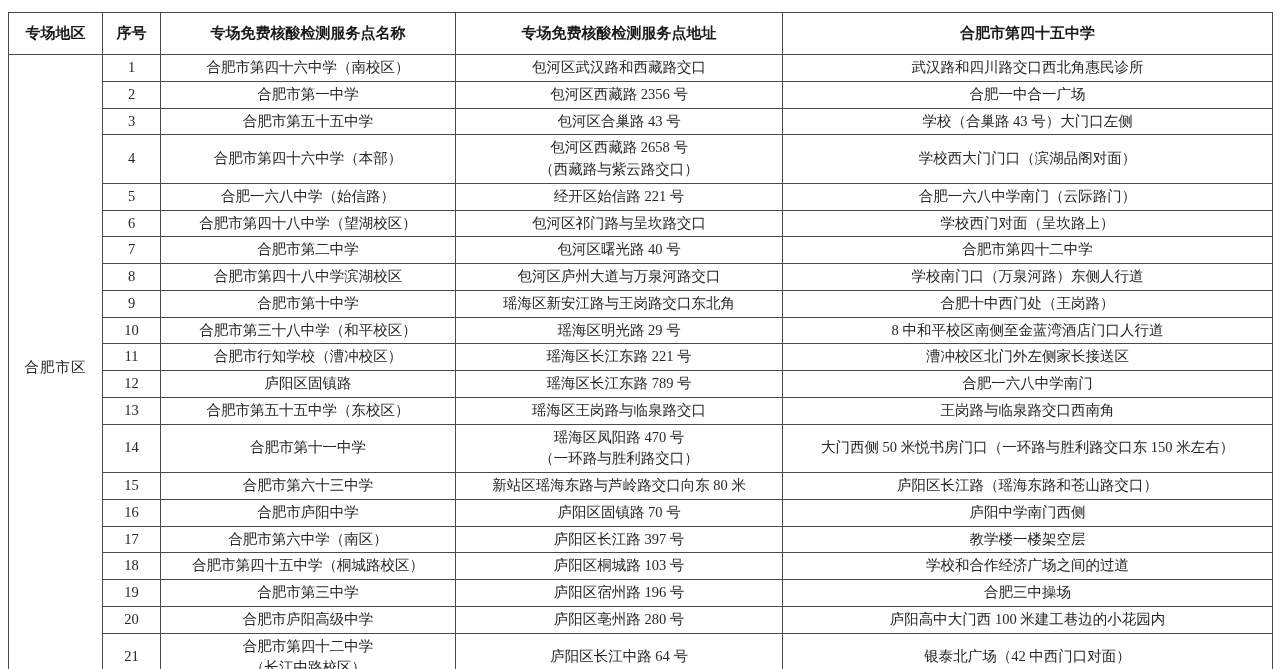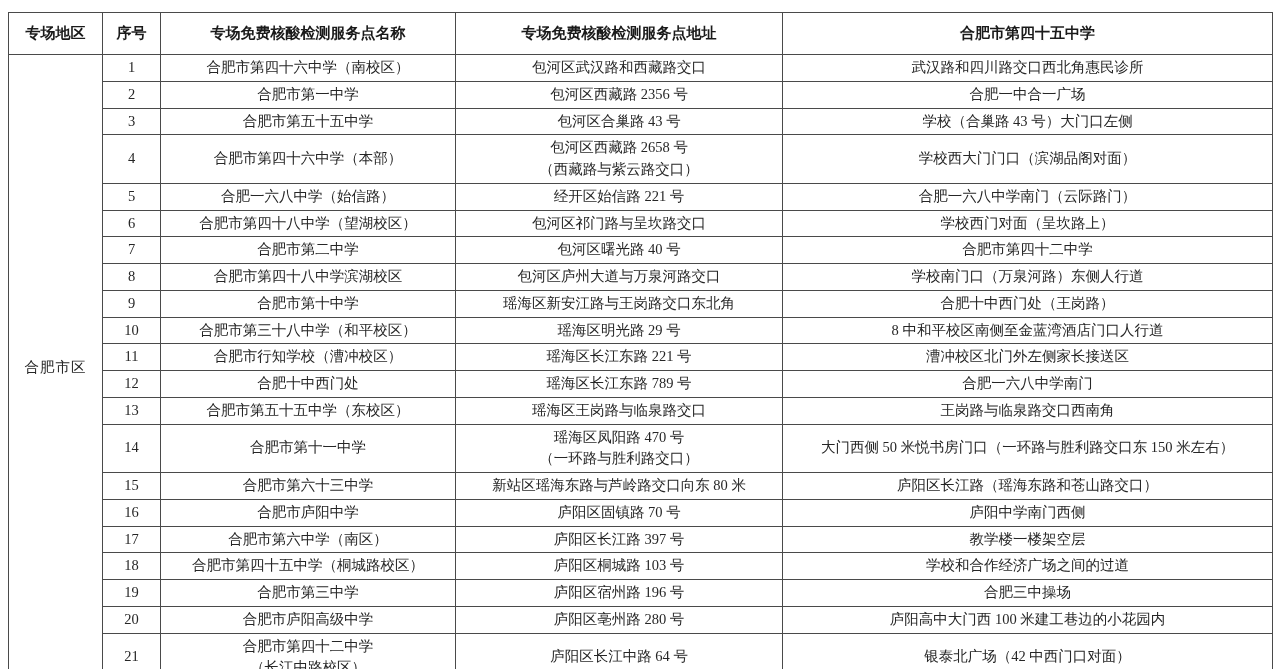--- a/index.html
+++ b/index.html
@@ -131,21 +131,21 @@
           <td>8 中和平校区南侧至金蓝湾酒店门口人行道</td>
         </tr>
         <tr>
           <td>11</td>
           <td>合肥市行知学校（漕冲校区）</td>
           <td>瑶海区长江东路 221 号</td>
           <td>漕冲校区北门外左侧家长接送区</td>
         </tr>
         <tr>
           <td>12</td>
-          <td>合肥十中西门处</td>
+          <td>庐阳区固镇路</td>
           <td>瑶海区长江东路 789 号</td>
           <td>合肥一六八中学南门</td>
         </tr>
         <tr>
           <td>13</td>
           <td>合肥市第五十五中学（东校区）</td>
           <td>瑶海区王岗路与临泉路交口</td>
           <td>王岗路与临泉路交口西南角</td>
         </tr>
         <tr>

